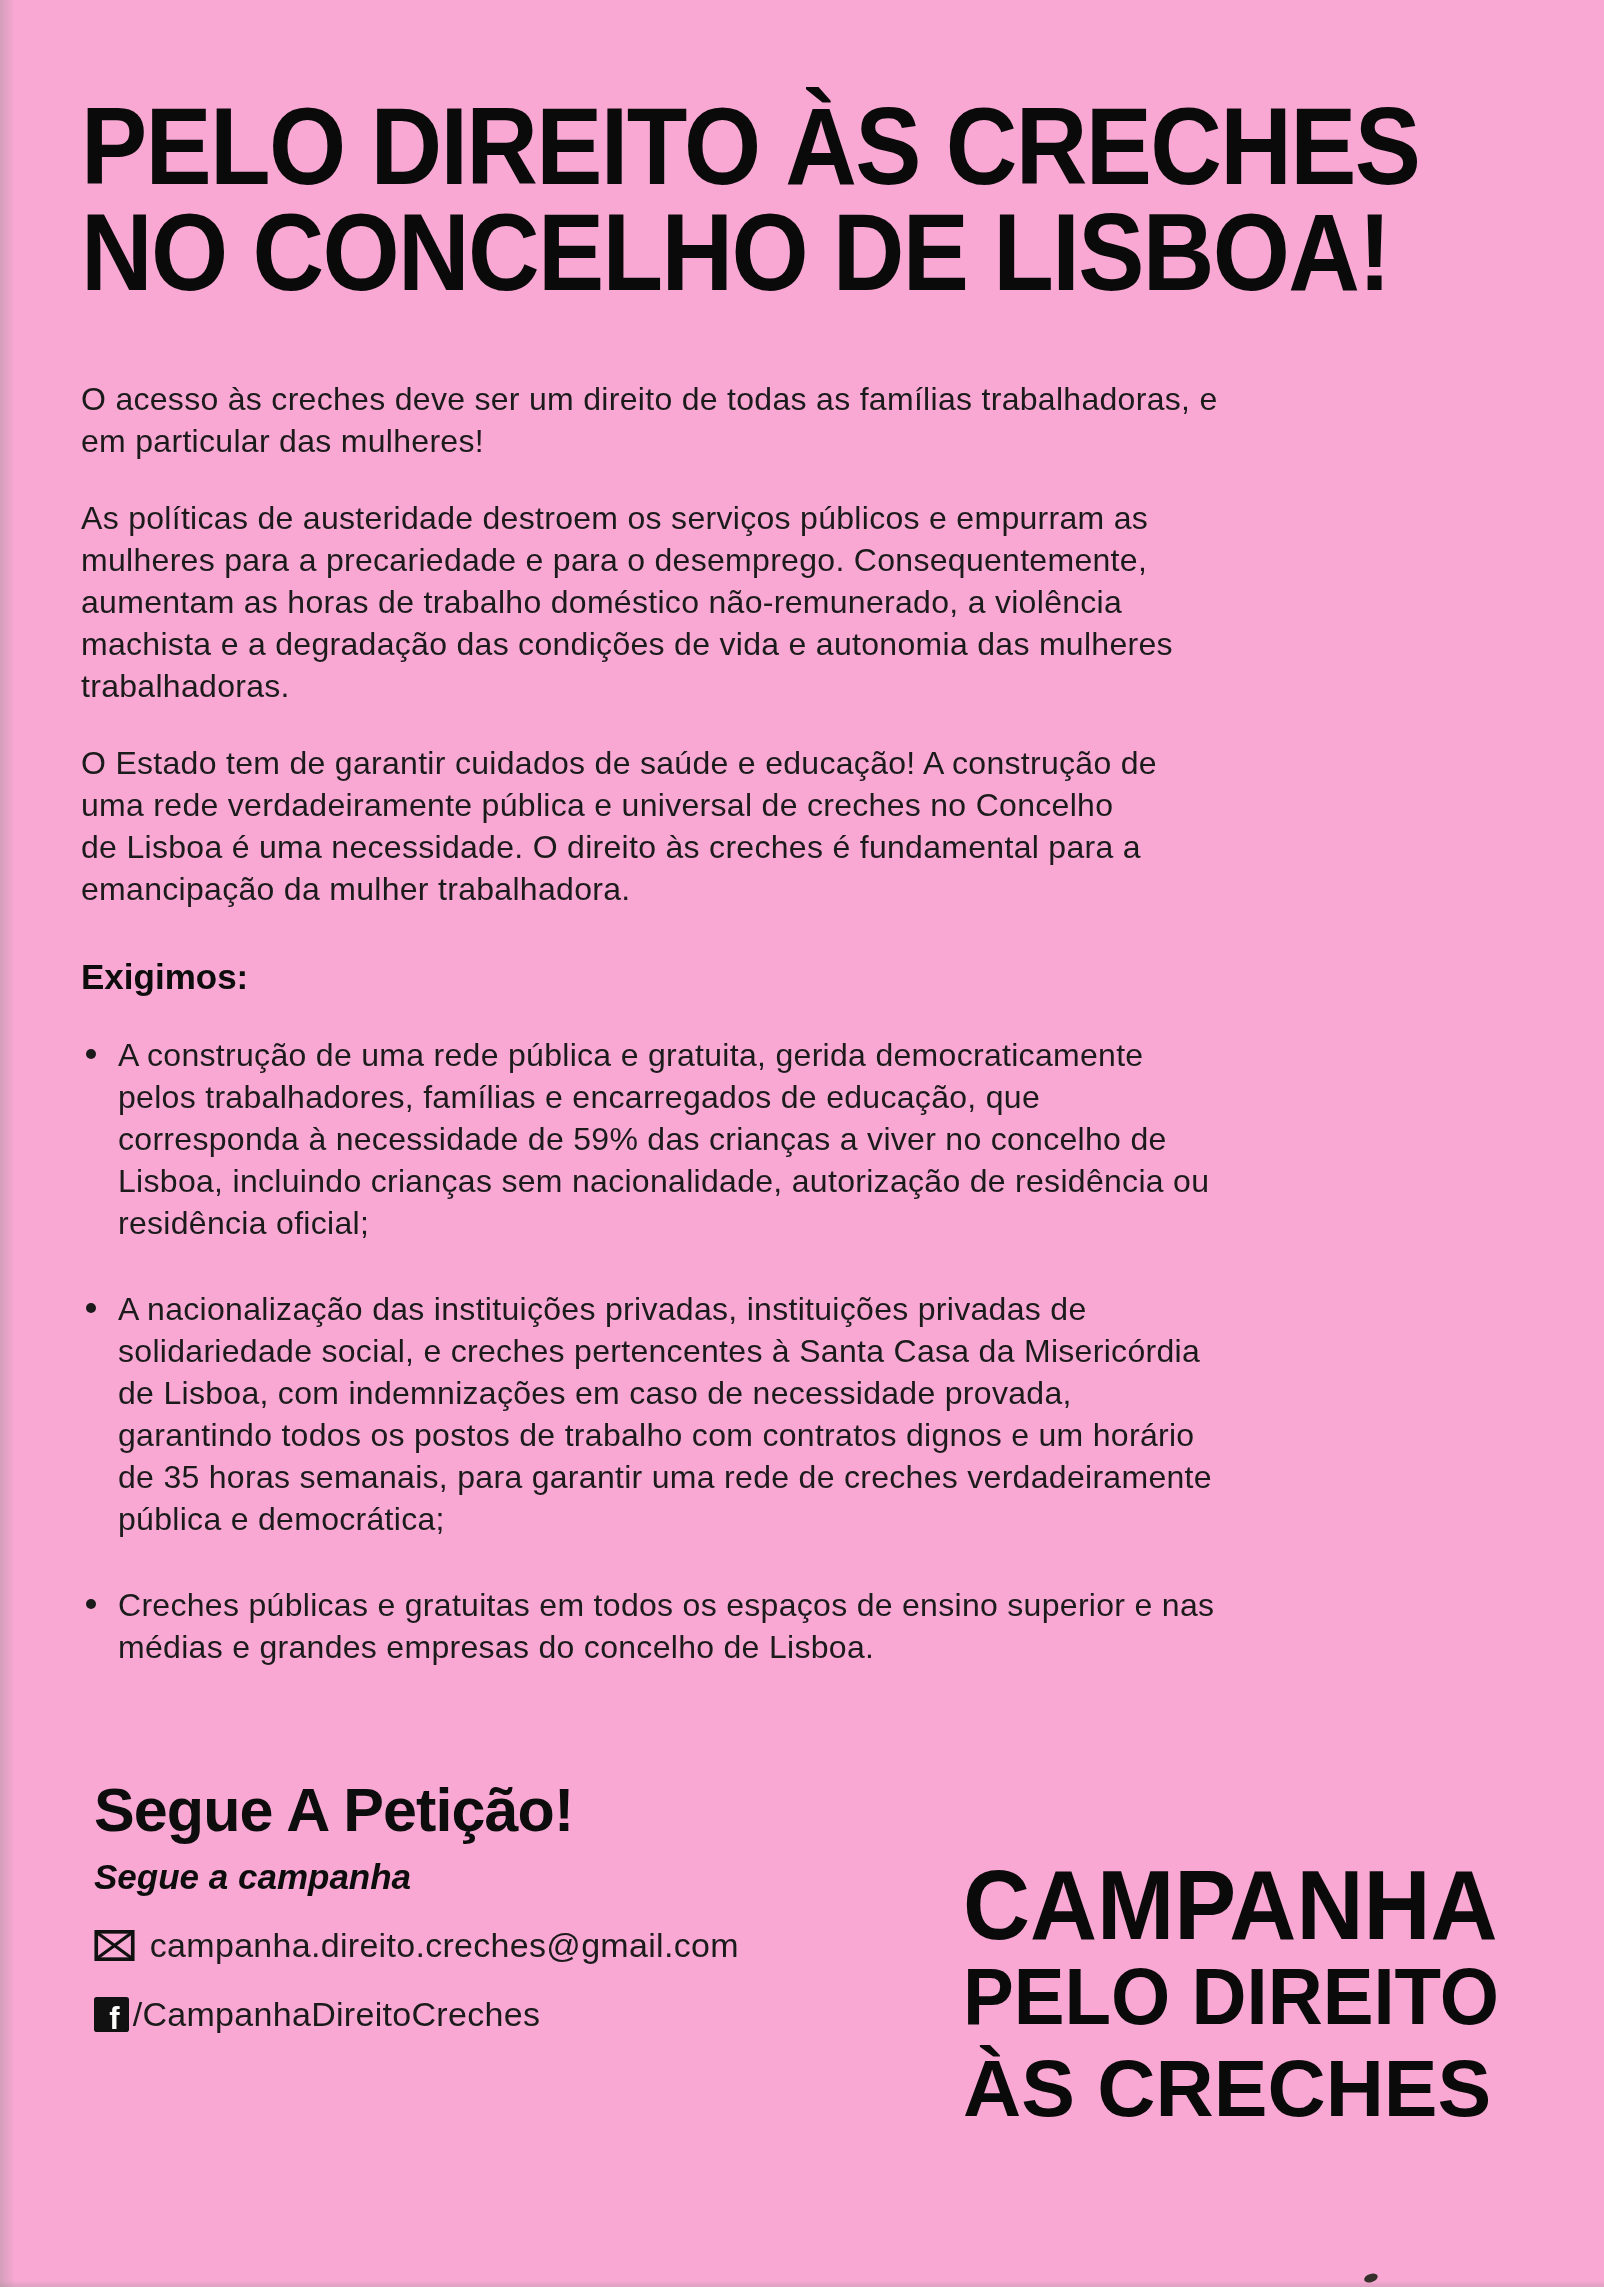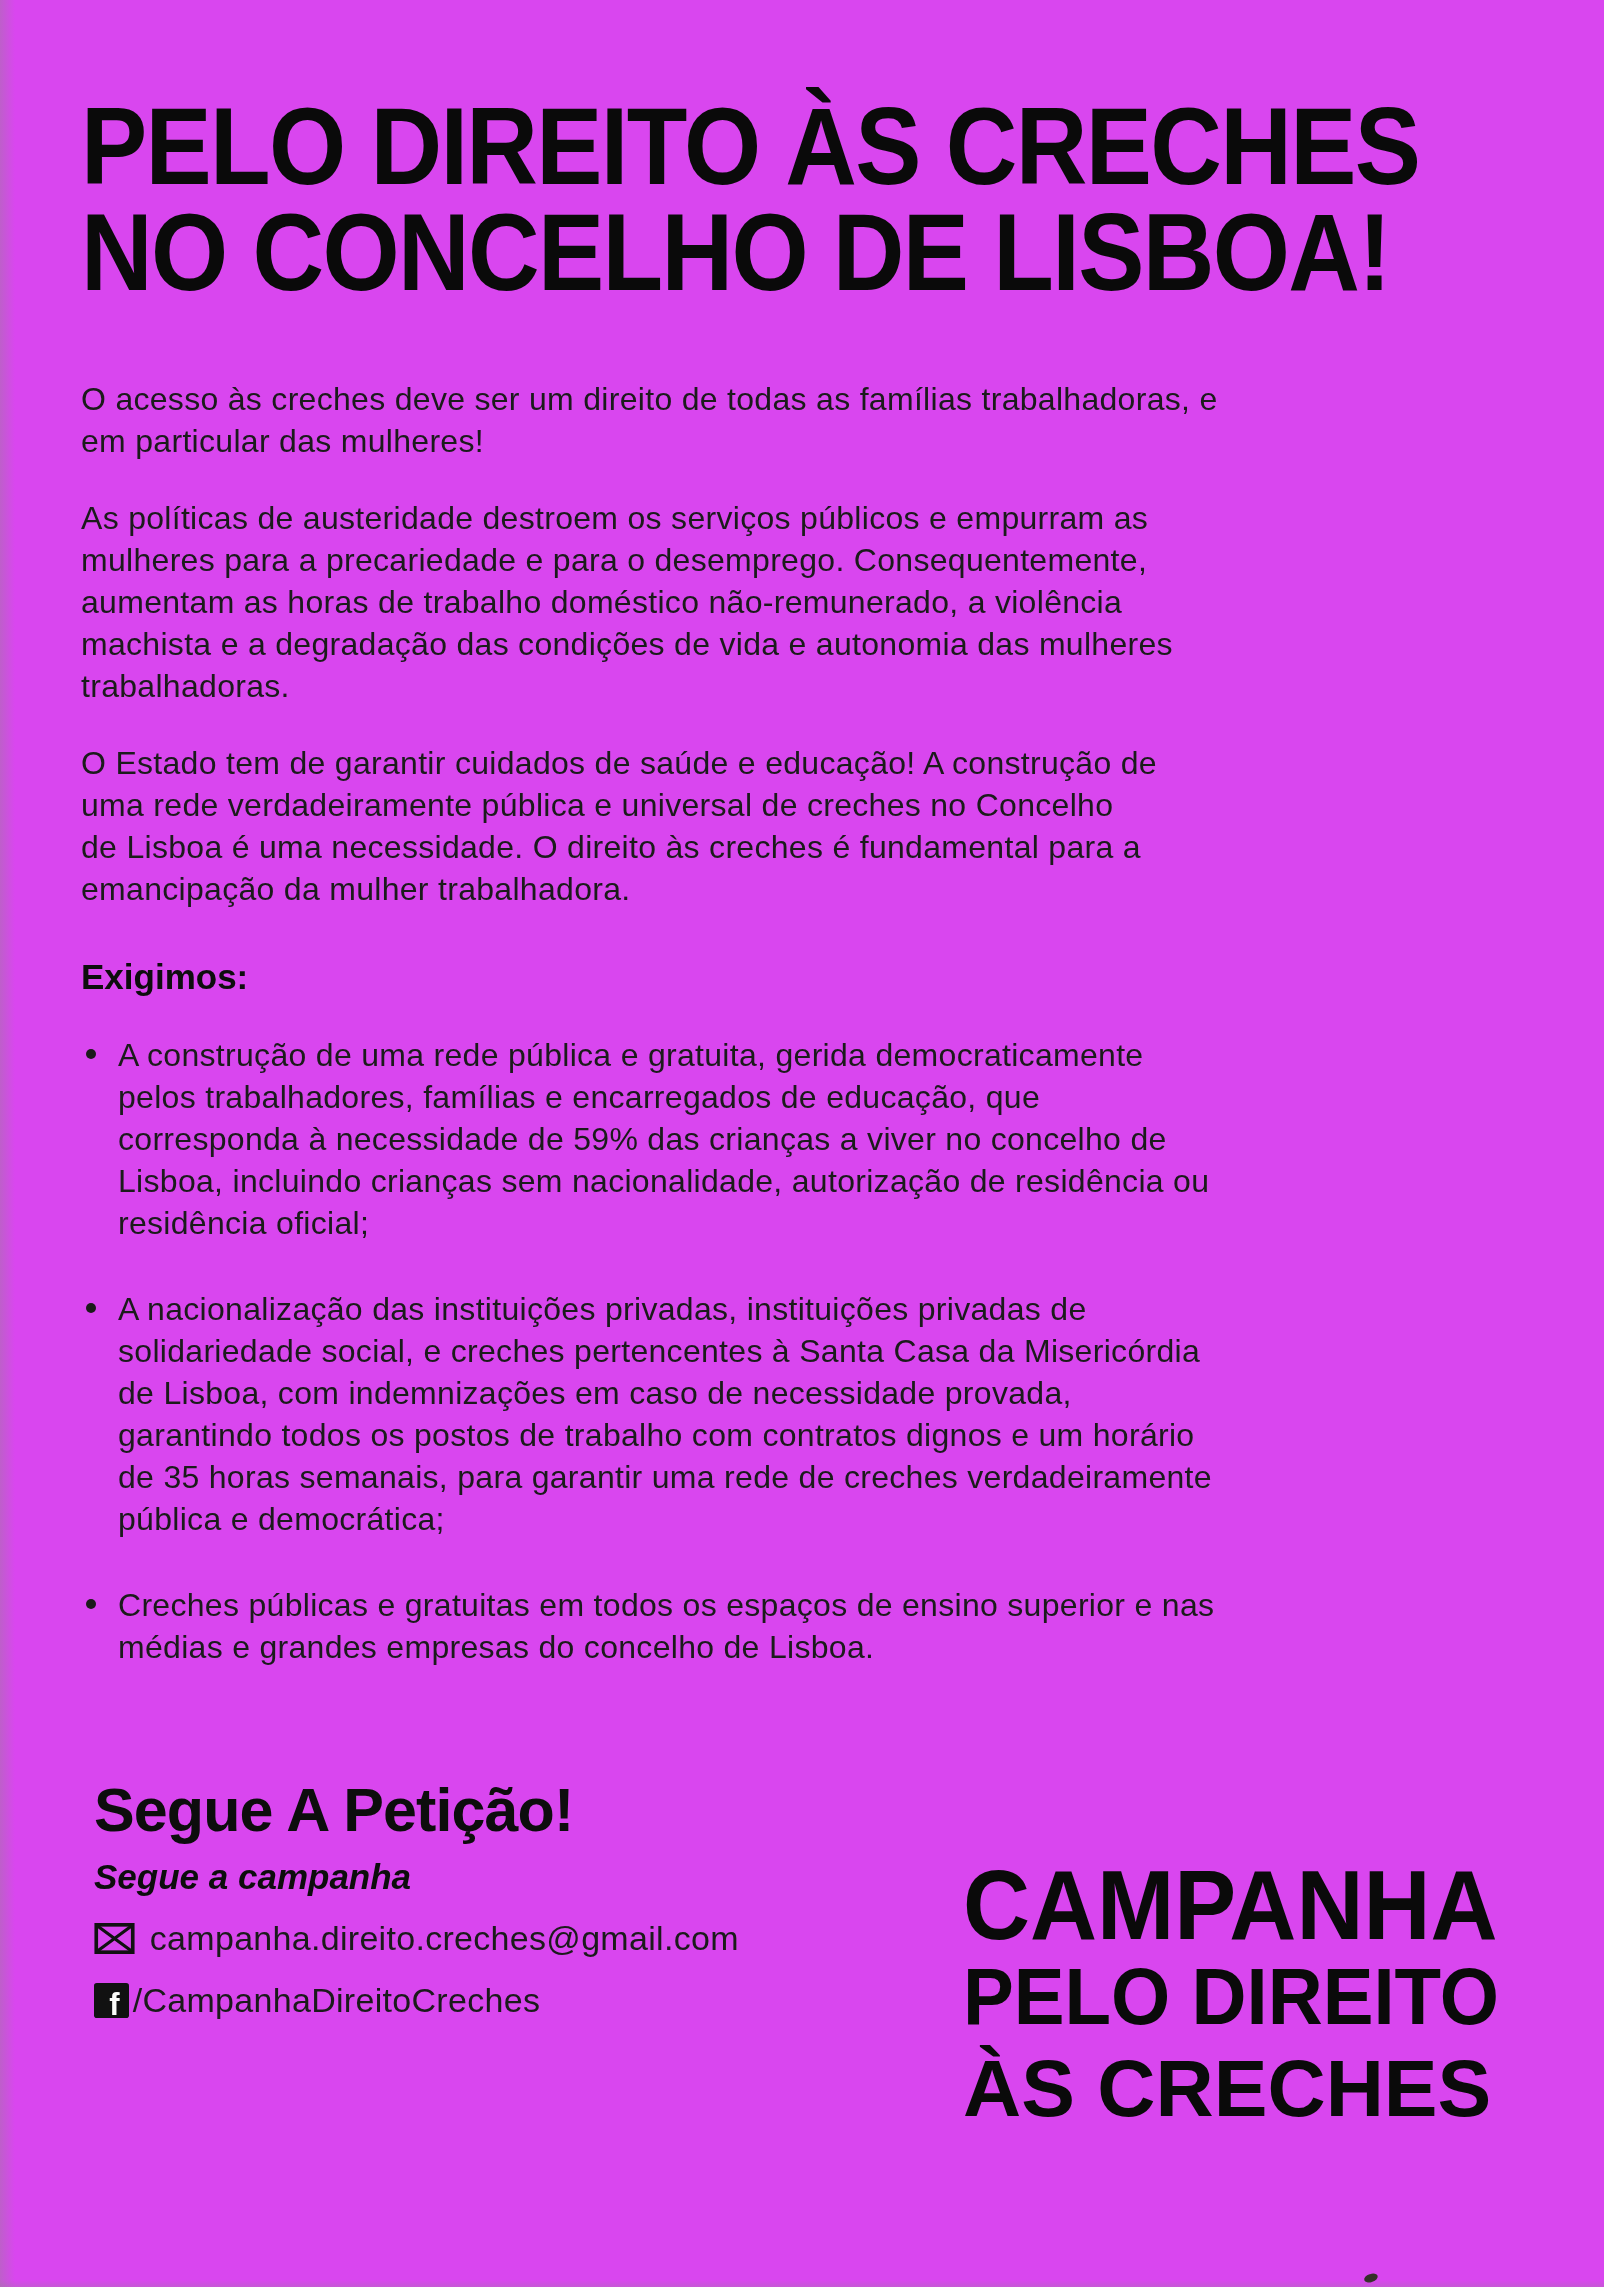--- a/index.html
+++ b/index.html
@@ -1,19 +1,19 @@
 <!DOCTYPE html>
 <html style="font-size:14.8px"><head>
 <meta charset="utf-8">
 <style>
   html,body{margin:0;padding:0;background:#9a9a96;}
   .page{
     position:relative;
     width:1605px;height:2287px;
-    background:#d946ef;
+    background:#f9a8d4;
     overflow:hidden;
     font-family:"Liberation Sans", sans-serif;
     color:#1b1b1b;
   }
   
   .page::before{
     content:"";position:absolute;left:0;top:0;bottom:0;width:14.8px;
     background:linear-gradient(90deg,rgba(140,140,135,.35),rgba(252,252,250,0));
     pointer-events:none;
   }
@@ -50,21 +50,21 @@
   .demand-text{white-space:pre-line;display:block;}
 
   
   .petition{position:absolute;left:94px;top:1778px;color:#0d0d0d;}
   .petition-headline{
     margin:0;font-size:61px;line-height:65px;font-weight:700;letter-spacing:-0.9px;
   }
   .follow-label{
     margin:13px 0 0 0;font-size:35px;line-height:41px;font-weight:700;font-style:italic;
   }
-  .contact-row{display:flex;align-items:center;margin-top:20px;height:42px;}
+  .contact-row{display:flex;align-items:center;margin-top:27px;height:42px;}
   .mail-icon{width:41px;height:31px;margin-right:14.8px;flex:0 0 auto;}
   .fb-icon{
     width:35px;height:35px;background:#111;border-radius:2.8px;margin-right:3.7px;
     display:flex;align-items:flex-end;justify-content:center;flex:0 0 auto;
     color:#fcfcfa;font-weight:700;font-size:31px;line-height:31px;
     overflow:hidden;
   }
   .fb-glyph{transform:translate(2.8px,1.8px);}
   .contact-text{font-size:34px;letter-spacing:0.3px;color:#1b1b1b;}
 

